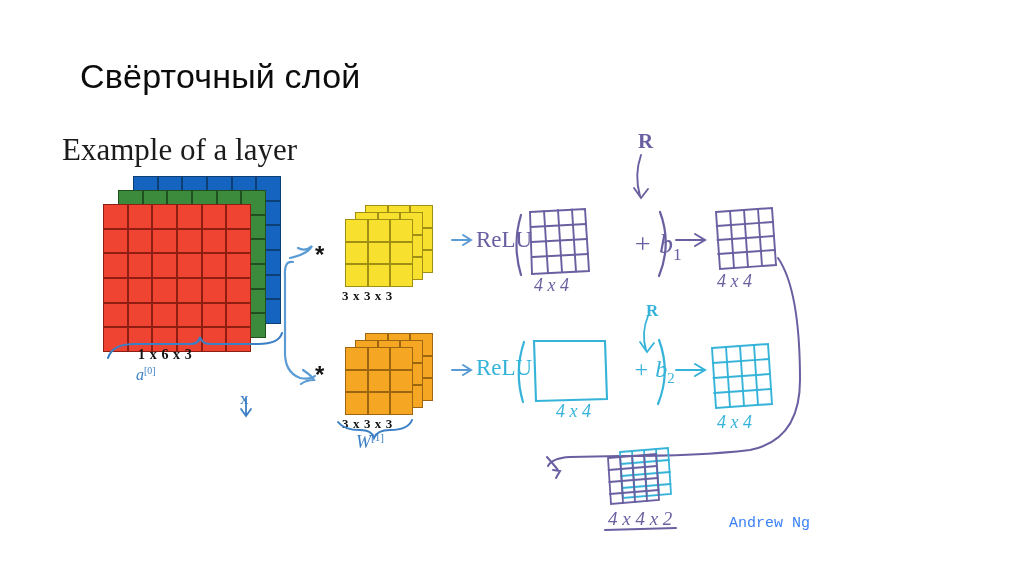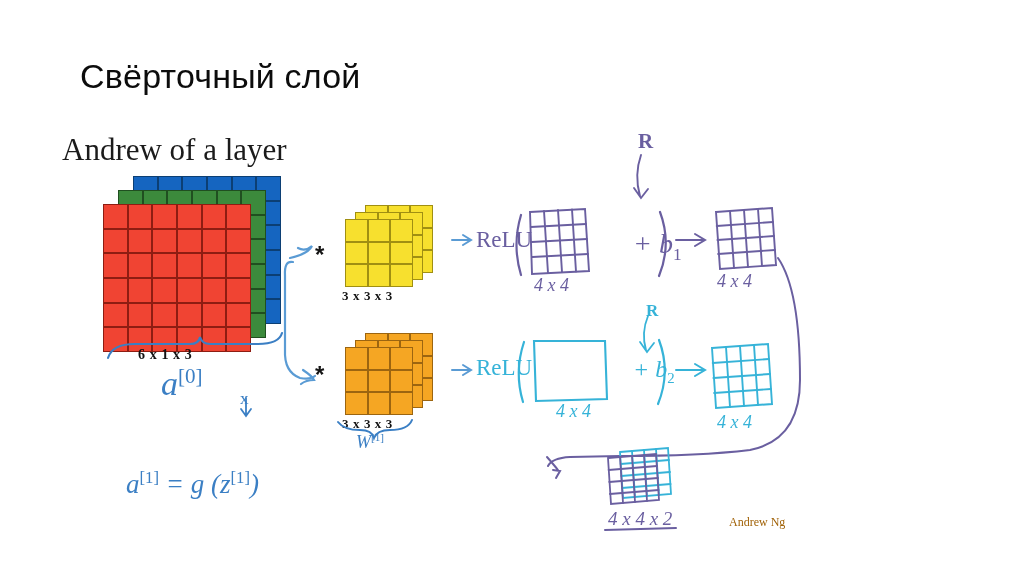--- a/index.html
+++ b/index.html
@@ -108,21 +108,21 @@
     white-space: nowrap;
     line-height: 1;
   }
   .hand sup { font-size: 0.62em; font-style: normal; }
   .hand sub { font-size: 0.62em; font-style: normal; }
 
   .ink-blue   { color: #3b7fc4; }
   .ink-cyan   { color: #36b3d8; }
   .ink-purple { color: #6a5fa0; }
 
-  #hand-a0      { left: 161px; top: 366px; font-size: 34px; }
+  #hand-a0      { left: 136px; top: 366px; font-size: 16px; }
   #hand-x       { left: 240px; top: 390px; font-size: 17px; font-style: normal; }
   #hand-eq1     { left: 126px; top: 418px; font-size: 27px; }
   #hand-eq2     { left: 126px; top: 470px; font-size: 27px; }
   #hand-W1      { left: 356px; top: 432px; font-size: 18px; }
 
   #hand-relu1   { left: 476px; top: 228px; font-size: 23px; font-style: normal; }
   #hand-relu2   { left: 476px; top: 356px; font-size: 23px; font-style: normal; }
   #hand-b1      { left: 633px; top: 230px; font-size: 28px; }
   #hand-b2      { left: 633px; top: 357px; font-size: 24px; }
   #hand-R1      { left: 638px; top: 131px; font-size: 21px; font-style: normal; font-weight: 700; }
@@ -144,34 +144,34 @@
     line-height: 1;
   }
   #star-1 { left: 315px; top: 243px; }
   #star-2 { left: 315px; top: 363px; }
 
   
   #signature {
     position: absolute;
     left: 729px;
     top: 515px;
-    font-family: Liberation Serif, serif;
-    font-size: 12px;
-    color: #a16207;
+    font-family: Liberation Mono, monospace;
+    font-size: 15px;
+    color: #3b82f6;
     white-space: nowrap;
   }
 </style>
 </head>
 <body>
 
 <div id="page">
 
   <div id="slide-title">Свёрточный слой</div>
 
-  <div id="board-heading">Andrew of a layer</div>
+  <div id="board-heading">Example of a layer</div>
 
   <div class="cube-stack" id="input-volume" style="left:103px; top:176px; width:190px; height:180px;">
 
     <div class="cube-plane c-blue" id="input-plane-blue" style="grid-template-columns:repeat(6,1fr); grid-template-rows:repeat(6,1fr);">
       <div class="cube-cell"></div>
         <div class="cube-cell"></div>
         <div class="cube-cell"></div>
         <div class="cube-cell"></div>
         <div class="cube-cell"></div>
         <div class="cube-cell"></div>
@@ -279,21 +279,21 @@
         <div class="cube-cell"></div>
       <div class="cube-cell"></div>
         <div class="cube-cell"></div>
         <div class="cube-cell"></div>
         <div class="cube-cell"></div>
         <div class="cube-cell"></div>
         <div class="cube-cell"></div>
     </div>
   </div>
 
-  <div class="dim-label" id="dim-input">6 x 1 x 3</div>
+  <div class="dim-label" id="dim-input">1 x 6 x 3</div>
 
   <div class="cube-stack" id="filter-1" style="left:345px; top:205px; width:100px; height:90px;">
     <div class="cube-plane c-yellow filt-plane filt-back" style="grid-template-columns:repeat(3,1fr); grid-template-rows:repeat(3,1fr);">
       <div class="cube-cell"></div>
         <div class="cube-cell"></div>
         <div class="cube-cell"></div>
       <div class="cube-cell"></div>
         <div class="cube-cell"></div>
         <div class="cube-cell"></div>
       <div class="cube-cell"></div>
@@ -456,26 +456,20 @@
   <div class="conv-star" id="star-1">*</div>
   <div class="conv-star" id="star-2">*</div>
 
   <div class="hand ink-blue" id="hand-a0">
     <span>a</span><sup>[0]</sup>
   </div>
 
   <div class="hand ink-blue" id="hand-x">x</div>
 
 
-  <div class="hand ink-blue" id="hand-eq2">
-    <span>a</span><sup>[1]</sup>
-    <span>=</span>
-    <span>g</span>
-    <span>(</span><span>z</span><sup>[1]</sup><span>)</span>
-  </div>
 
   <div class="hand ink-blue" id="hand-W1">
     <span>W</span><sup>[1]</sup>
   </div>
 
   <div class="hand ink-purple" id="hand-relu1">ReLU</div>
   <div class="hand ink-purple" id="hand-b1">
     +&nbsp;<span>b</span><sub>1</sub>
   </div>
   <div class="hand ink-purple" id="hand-R1">R</div>

